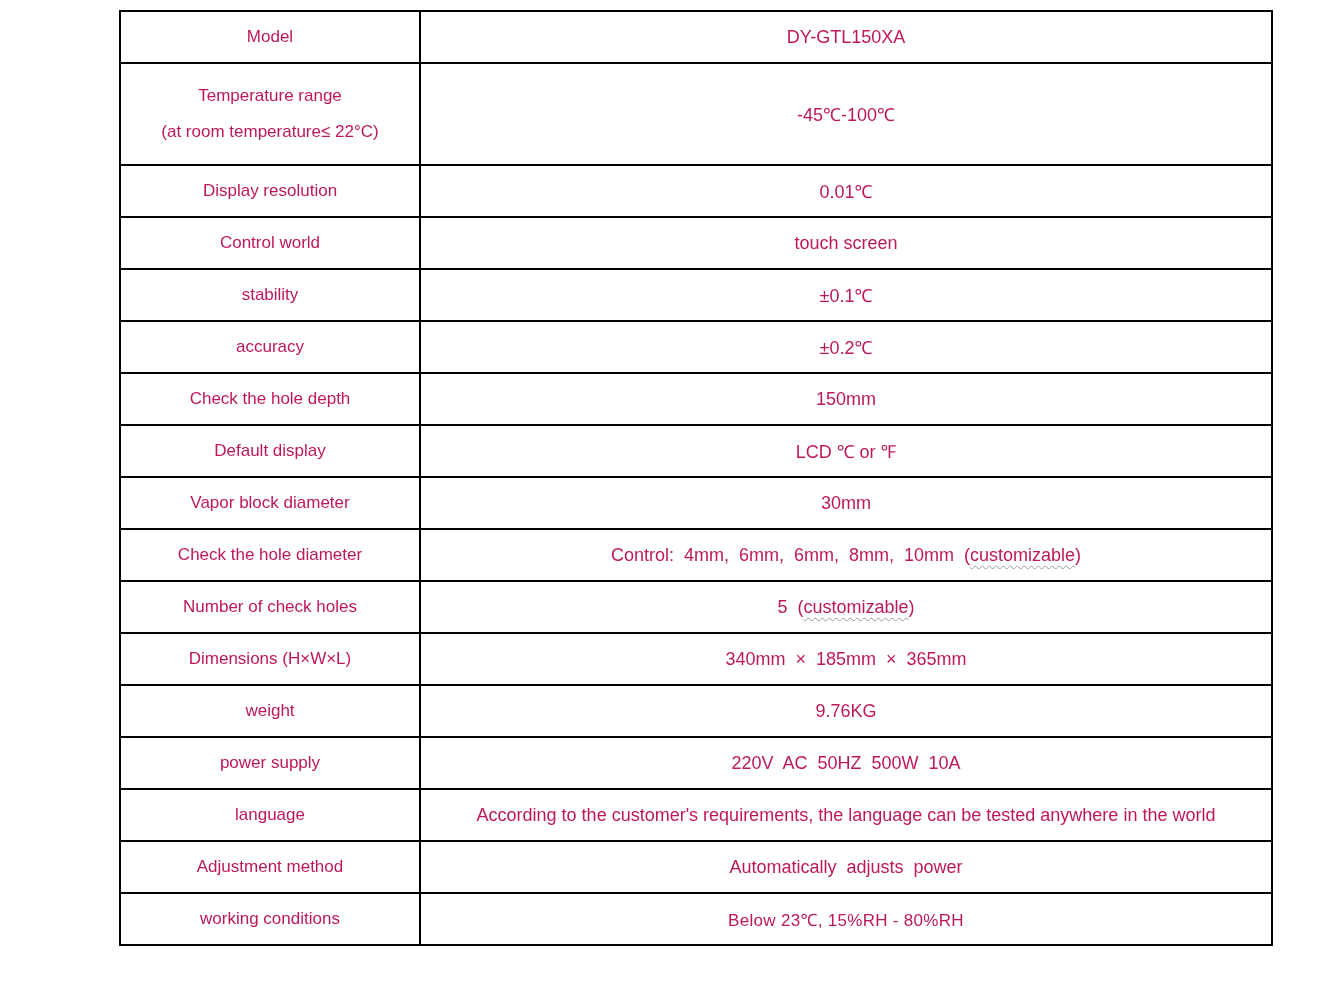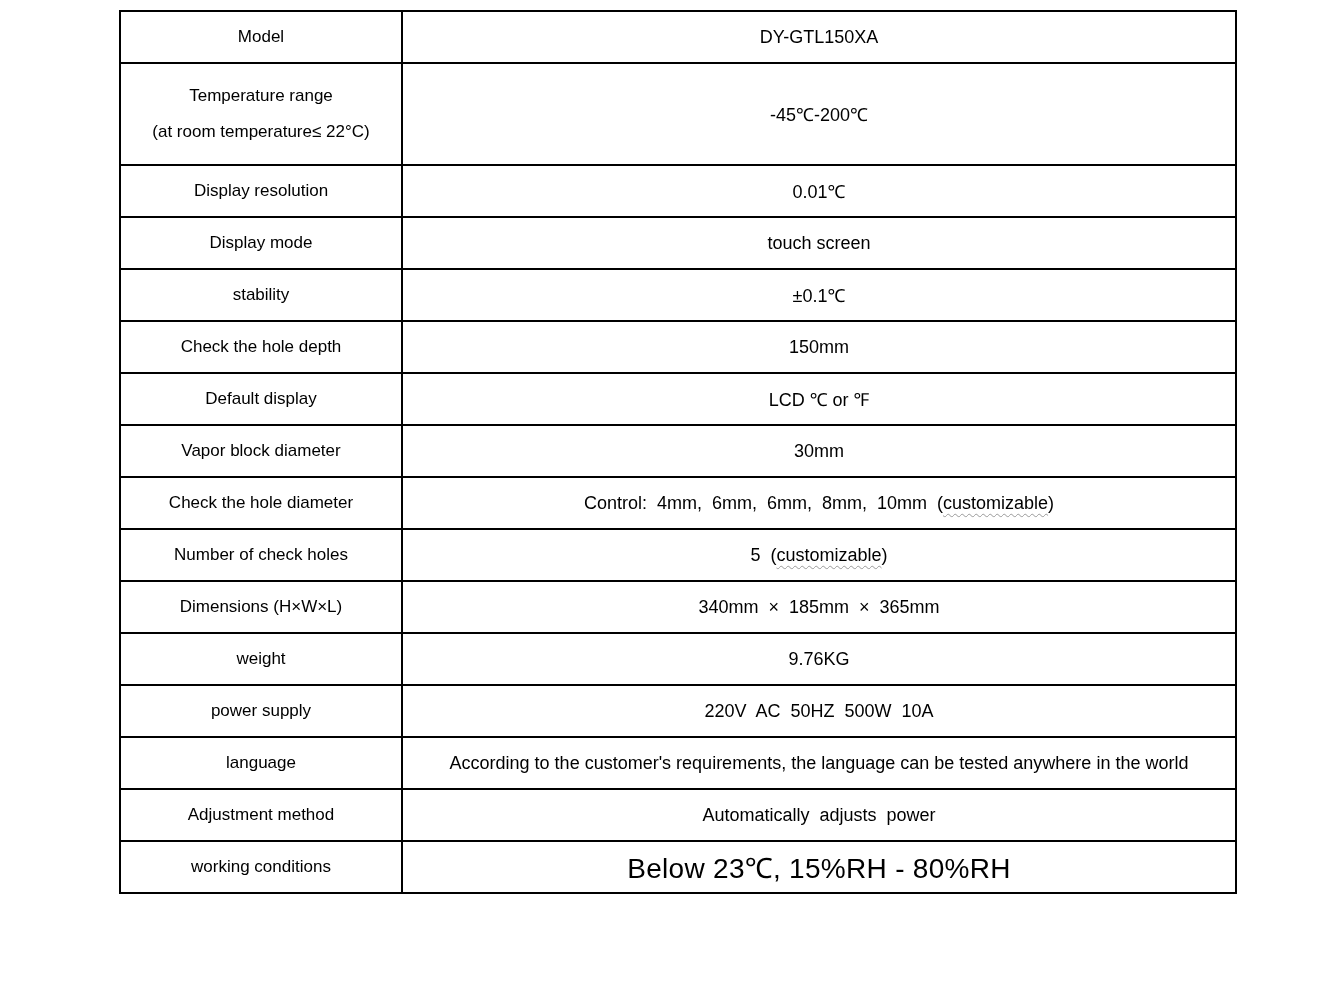--- a/index.html
+++ b/index.html
@@ -22,23 +22,23 @@
     left: 119px;
     top: 10px;
     border-collapse: collapse;
     table-layout: fixed;
     width: 1096px;
   }
   table.spec-table td {
     border: 2px solid #000000;
     text-align: center;
     vertical-align: middle;
-    color: #000000;
+    color: #be185d;
     background: #ffffff;
-    padding: 0 4px;
+    padding: 0 13px;
     overflow: hidden;
   }
   tr.row { height: 52px; }
   tr.row-tall { height: 102px; }
   td.label-cell {
     width: 272px;
     font-size: 17px;
   }
   td.value-cell {
     width: 824px;
@@ -55,21 +55,21 @@
   }
   .wavy {
     text-decoration-line: underline;
     text-decoration-style: wavy;
     text-decoration-color: #9a9a9a;
     text-decoration-thickness: 1px;
     text-underline-offset: 4px;
     text-align: right;
   }
   td.value-large {
-    font-size: 28px;
+    font-size: 17px;
     color: #575757;
     letter-spacing: 0.3px;
   }
 </style>
 </head>
 <body>
 
 <div class="page">
   <table class="spec-table">
     <tbody>
@@ -77,33 +77,37 @@
         <td class="label-cell">Model</td>
         <td class="value-cell">DY-GTL150XA</td>
       </tr>
       <tr class="row-tall">
         <td class="label-cell">
           <div class="two-lines">
             <div>Temperature range</div>
             <div>(at room temperature≤  22°C)</div>
           </div>
         </td>
-        <td class="value-cell">-45℃-200℃</td>
+        <td class="value-cell">-45℃-100℃</td>
       </tr>
       <tr class="row">
         <td class="label-cell">Display resolution</td>
         <td class="value-cell">0.01℃</td>
       </tr>
       <tr class="row">
-        <td class="label-cell">Display mode</td>
+        <td class="label-cell">Control world</td>
         <td class="value-cell">touch screen</td>
       </tr>
       <tr class="row">
         <td class="label-cell">stability</td>
         <td class="value-cell">±0.1℃</td>
+      </tr>
+      <tr class="row">
+        <td class="label-cell">accuracy</td>
+        <td class="value-cell">±0.2℃</td>
       </tr>
       <tr class="row">
         <td class="label-cell">Check the hole depth</td>
         <td class="value-cell">150mm</td>
       </tr>
       <tr class="row">
         <td class="label-cell">Default display</td>
         <td class="value-cell">LCD ℃ or ℉</td>
       </tr>
       <tr class="row">

